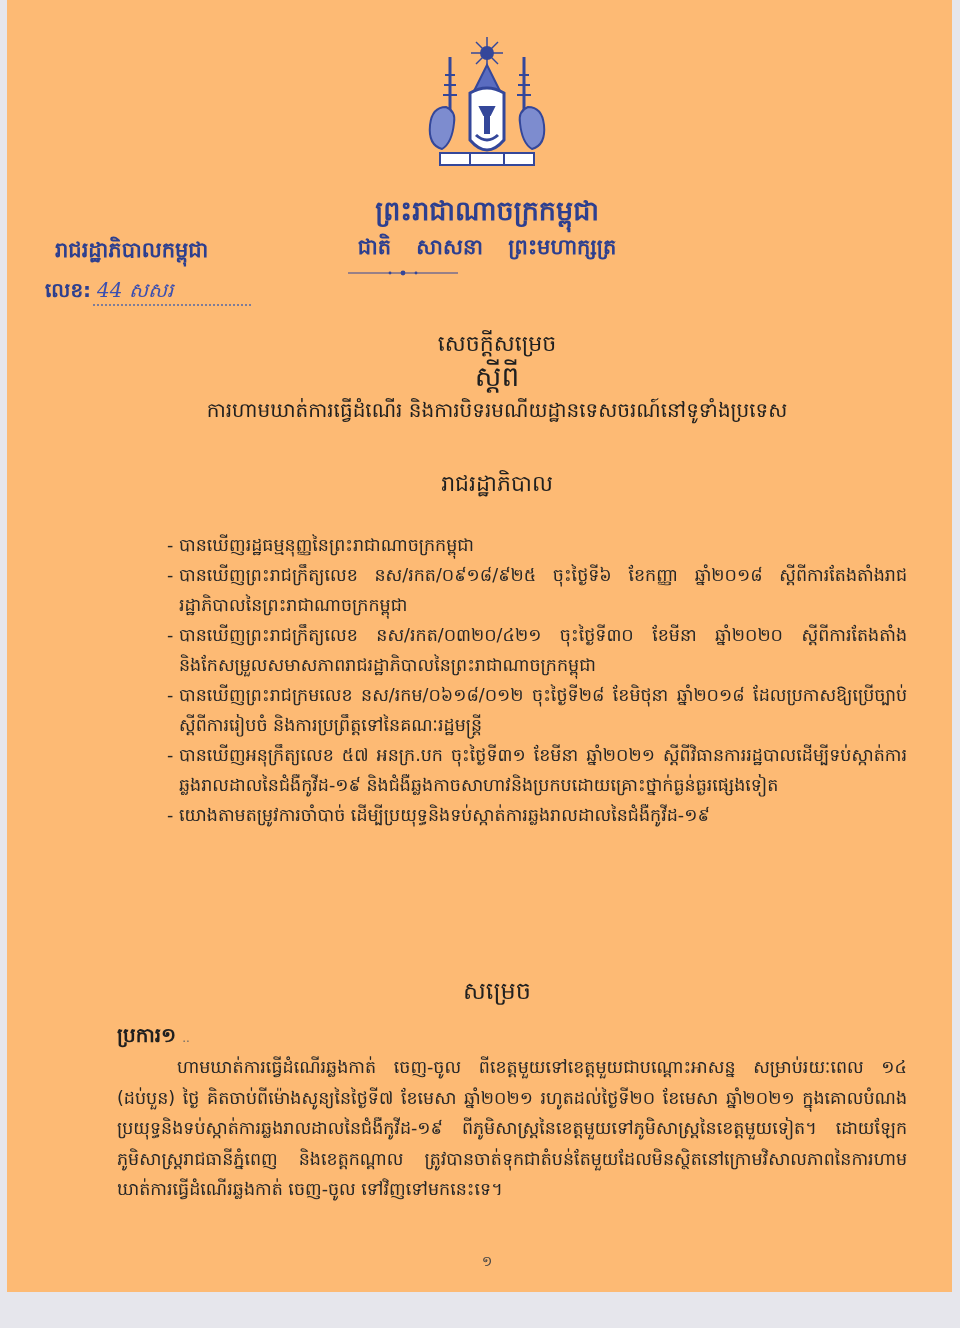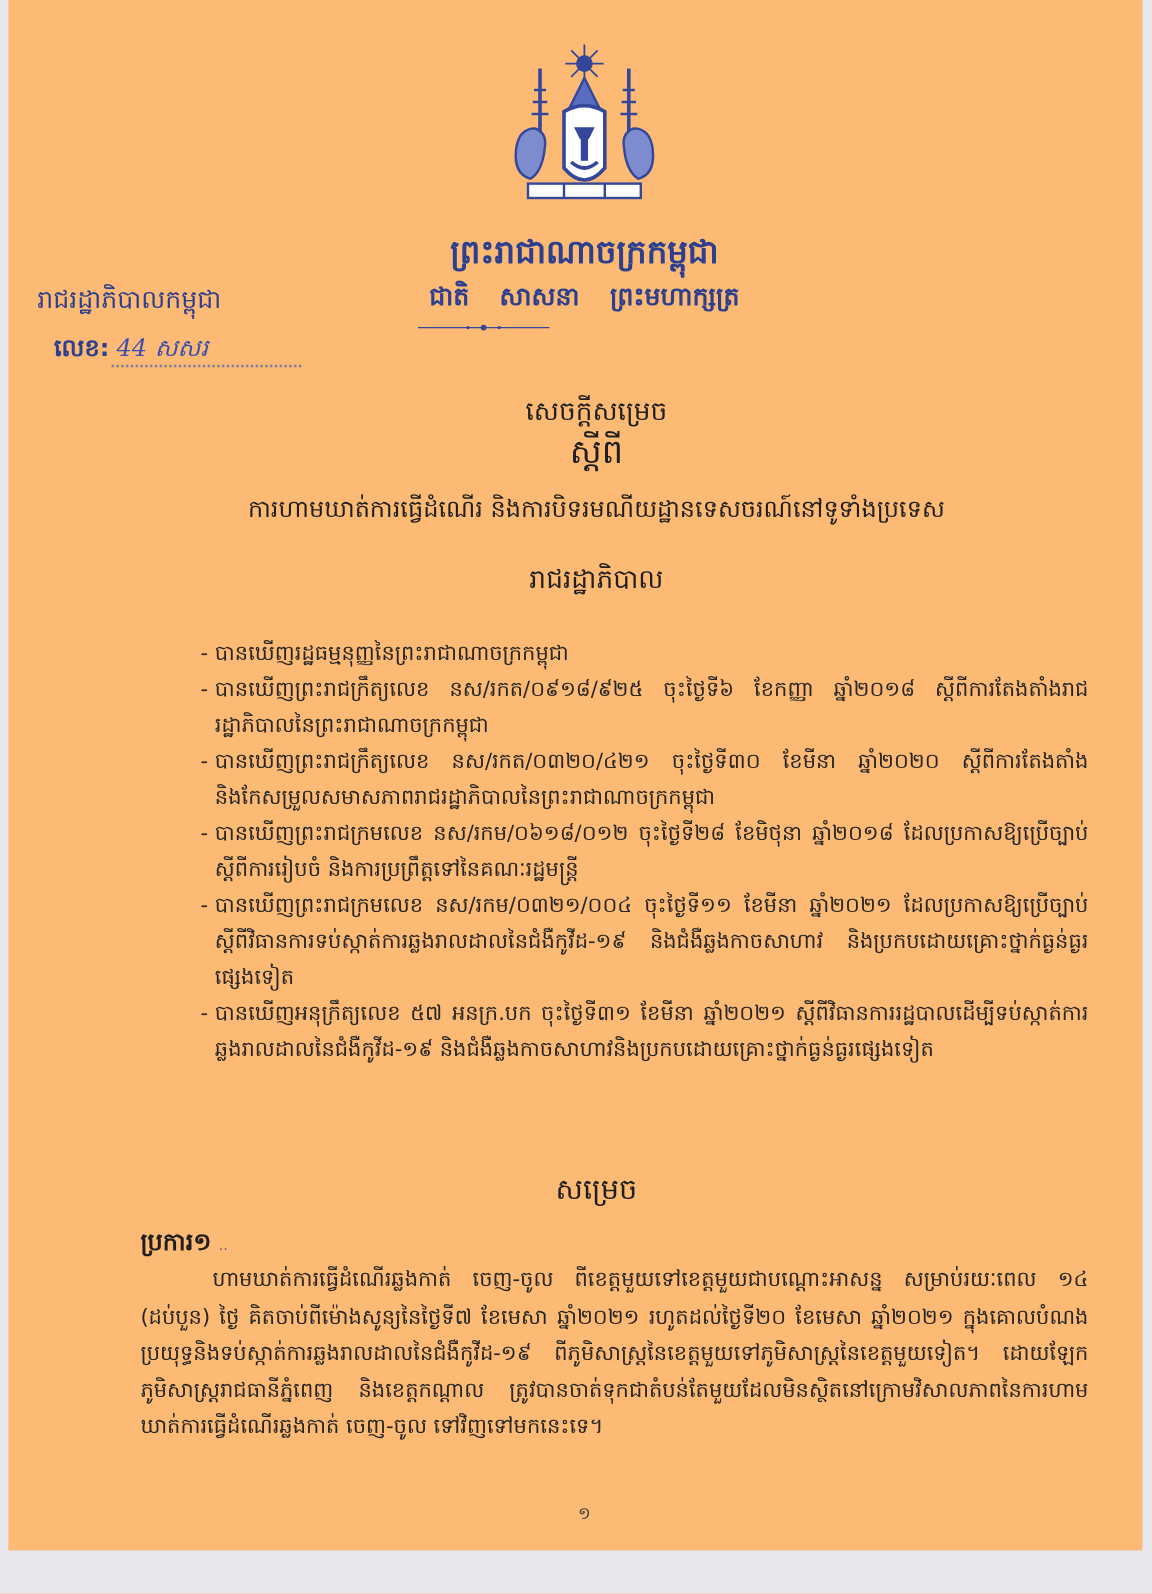--- a/index.html
+++ b/index.html
@@ -23,37 +23,37 @@
   }
   .motto {
     position: absolute; left: 330px; top: 232px; width: 300px; text-align: center;
     color: #2d3f8f; font-weight: bold; font-size: 21px; line-height: 30px;
     word-spacing: 18px;
   }
   .ornament {
     position: absolute; left: 340px; top: 270px; width: 110px; height: 6px;
   }
   .gov-name {
-    position: absolute; left: 24px; top: 235px;
-    color: #2d3f8f; font-weight: normal; font-size: 21px; line-height: 30px;
+    position: absolute; left: 48px; top: 235px;
+    color: #2d3f8f; font-weight: bold; font-size: 21px; line-height: 30px;
   }
   .ref-line {
     position: absolute; left: 38px; top: 276px;
     color: #2d3f8f; font-weight: bold; font-size: 20px; line-height: 28px;
     display: flex; align-items: baseline;
   }
   .ref-value {
     font-family: "DejaVu Serif", serif; font-style: italic; font-weight: normal;
     color: #3b4fb0; font-size: 20px; border-bottom: 2px dotted #7c7c9a;
     padding: 0 4px; min-width: 150px; margin-left: 2px;
   }
   .center-block { position: absolute; left: 100px; width: 780px; text-align: center; font-weight: normal; color: #1f1f1f; }
   .doc-type { top: 328px; font-size: 22px; line-height: 32px; }
   .doc-about { top: 362px; font-size: 28px; line-height: 30px; }
-  .doc-subject { top: 408px; font-size: 20px; line-height: 33px; }
+  .doc-subject { top: 394px; font-size: 20px; line-height: 33px; }
   .issuer { top: 468px; font-size: 22px; line-height: 32px; }
   .considerations {
     position: absolute; left: 160px; top: 530px; width: 740px;
     font-size: 17.5px; line-height: 30px; color: #262626;
     margin: 0; padding: 0; list-style: none;
   }
   .considerations li { position: relative; padding-left: 12px; text-align: justify; }
   .considerations li::before { content: "-"; position: absolute; left: 0; top: 0; }
   .decision { top: 975px; font-size: 24px; line-height: 32px; }
   .article-title {
@@ -123,22 +123,22 @@
     <div>ការហាមឃាត់ការធ្វើដំណើរ និងការបិទរមណីយដ្ឋានទេសចរណ៍នៅទូទាំងប្រទេស</div>
   </div>
 
   <div class="center-block issuer">រាជរដ្ឋាភិបាល</div>
 
   <ul class="considerations">
     <li>បានឃើញរដ្ឋធម្មនុញ្ញនៃព្រះរាជាណាចក្រកម្ពុជា</li>
     <li>បានឃើញព្រះរាជក្រឹត្យលេខ នស/រកត/០៩១៨/៩២៥ ចុះថ្ងៃទី៦ ខែកញ្ញា ឆ្នាំ២០១៨ ស្ដីពីការតែងតាំងរាជរដ្ឋាភិបាលនៃព្រះរាជាណាចក្រកម្ពុជា</li>
     <li>បានឃើញព្រះរាជក្រឹត្យលេខ នស/រកត/០៣២០/៤២១ ចុះថ្ងៃទី៣០ ខែមីនា ឆ្នាំ២០២០ ស្ដីពីការតែងតាំង និងកែសម្រួលសមាសភាពរាជរដ្ឋាភិបាលនៃព្រះរាជាណាចក្រកម្ពុជា</li>
     <li>បានឃើញព្រះរាជក្រមលេខ នស/រកម/០៦១៨/០១២ ចុះថ្ងៃទី២៨ ខែមិថុនា ឆ្នាំ២០១៨ ដែលប្រកាសឱ្យប្រើច្បាប់ស្ដីពីការរៀបចំ និងការប្រព្រឹត្តទៅនៃគណៈរដ្ឋមន្ត្រី</li>
-    <li>បានឃើញព្រះរាជក្រមលេខ នស/រកម/០៣២១/០០៤ ចុះថ្ងៃទី១១ ខែមីនា ឆ្នាំ២០២១ ដែលប្រកាសឱ្យប្រើច្បាប់ស្ដីពីវិធានការទប់ស្កាត់ការឆ្លងរាលដាលនៃជំងឺកូវីដ-១៩ និងជំងឺឆ្លងកាចសាហាវ និងប្រកបដោយគ្រោះថ្នាក់ធ្ងន់ធ្ងរផ្សេងទៀត</li>
     <li>បានឃើញអនុក្រឹត្យលេខ ៥៧ អនក្រ.បក ចុះថ្ងៃទី៣១ ខែមីនា ឆ្នាំ២០២១ ស្ដីពីវិធានការរដ្ឋបាលដើម្បីទប់ស្កាត់ការឆ្លងរាលដាលនៃជំងឺកូវីដ-១៩ និងជំងឺឆ្លងកាចសាហាវនិងប្រកបដោយគ្រោះថ្នាក់ធ្ងន់ធ្ងរផ្សេងទៀត</li>
+    <li>យោងតាមតម្រូវការចាំបាច់ ដើម្បីប្រយុទ្ធនិងទប់ស្កាត់ការឆ្លងរាលដាលនៃជំងឺកូវីដ-១៩</li>
   </ul>
 
   <div class="center-block decision">សម្រេច</div>
 
   <div class="article-title">
     <span>ប្រការ១</span><span class="dots">..</span>
   </div>
   <p class="article-body">ហាមឃាត់ការធ្វើដំណើរឆ្លងកាត់ ចេញ-ចូល ពីខេត្តមួយទៅខេត្តមួយជាបណ្ដោះអាសន្ន សម្រាប់រយៈពេល ១៤ (ដប់បួន) ថ្ងៃ គិតចាប់ពីម៉ោងសូន្យនៃថ្ងៃទី៧ ខែមេសា ឆ្នាំ២០២១ រហូតដល់ថ្ងៃទី២០ ខែមេសា ឆ្នាំ២០២១ ក្នុងគោលបំណងប្រយុទ្ធនិងទប់ស្កាត់ការឆ្លងរាលដាលនៃជំងឺកូវីដ-១៩ ពីភូមិសាស្ត្រនៃខេត្តមួយទៅភូមិសាស្ត្រនៃខេត្តមួយទៀត។ ដោយឡែក ភូមិសាស្ត្ររាជធានីភ្នំពេញ និងខេត្តកណ្ដាល ត្រូវបានចាត់ទុកជាតំបន់តែមួយដែលមិនស្ថិតនៅក្រោមវិសាលភាពនៃការហាមឃាត់ការធ្វើដំណើរឆ្លងកាត់ ចេញ-ចូល ទៅវិញទៅមកនេះទេ។</p>
 
   <div class="page-number">១</div>

